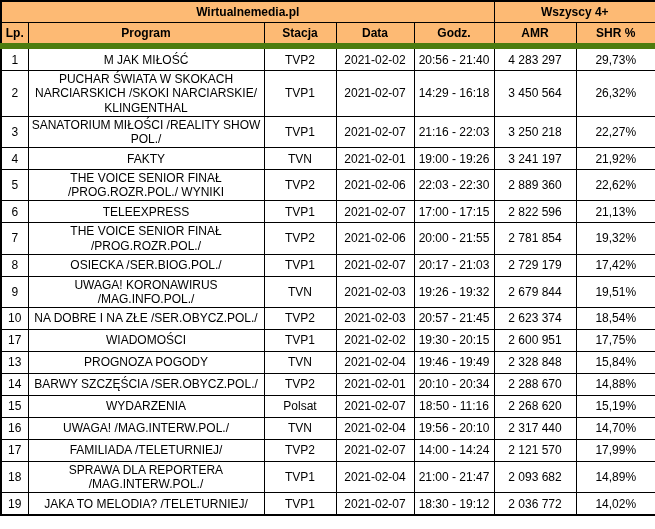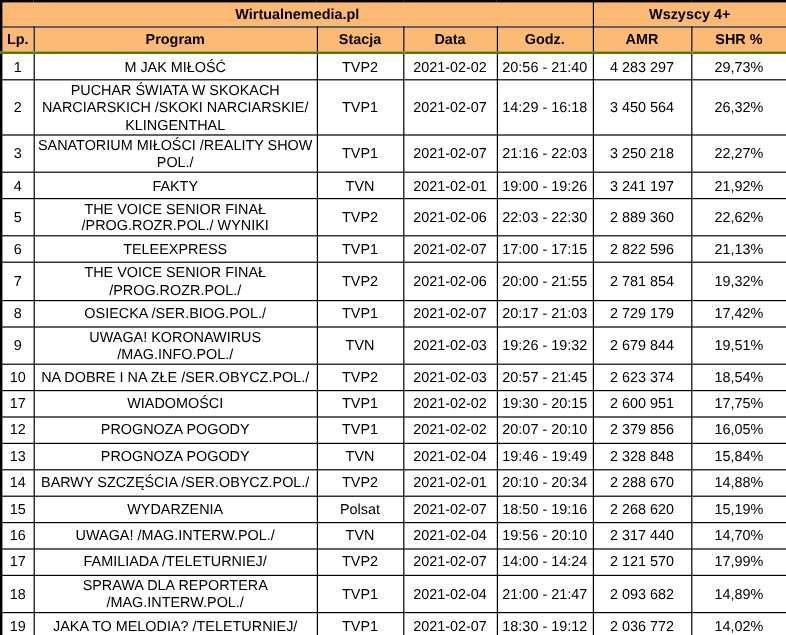--- a/index.html
+++ b/index.html
@@ -24,21 +24,21 @@
     padding: 2px 2px;
     line-height: 1.18;
     overflow: hidden;
   }
   #ratings-table thead th {
     background: #fdba74;
     font-weight: bold;
     padding: 3px 2px;
   }
   #ratings-table thead tr.col-header-row th {
-    border-bottom: 2px solid #4d7c0f;
+    border-bottom: 6px solid #4d7c0f;
   }
   #ratings-table thead tr.title-row th {
     border-bottom: 1px solid #000000;
   }
   #ratings-table th.group-sep,
   #ratings-table td.group-sep {
     border-left: 1px solid #000000;
   }
   #ratings-table tbody td {
     background: #ffffff;
@@ -170,29 +170,20 @@
       <tr>
         <td>17</td>
         <td class="program-cell">WIADOMOŚCI</td>
         <td>TVP1</td>
         <td>2021-02-02</td>
         <td>19:30 - 20:15</td>
         <td class="group-sep">2 600 951</td>
         <td>17,75%</td>
       </tr>
       <tr>
-        <td>12</td>
-        <td class="program-cell">PROGNOZA POGODY</td>
-        <td>TVP1</td>
-        <td>2021-02-02</td>
-        <td>20:07 - 20:10</td>
-        <td class="group-sep">2 379 856</td>
-        <td>16,05%</td>
-      </tr>
-      <tr>
         <td>13</td>
         <td class="program-cell">PROGNOZA POGODY</td>
         <td>TVN</td>
         <td>2021-02-04</td>
         <td>19:46 - 19:49</td>
         <td class="group-sep">2 328 848</td>
         <td>15,84%</td>
       </tr>
       <tr>
         <td>14</td>
@@ -201,21 +192,21 @@
         <td>2021-02-01</td>
         <td>20:10 - 20:34</td>
         <td class="group-sep">2 288 670</td>
         <td>14,88%</td>
       </tr>
       <tr>
         <td>15</td>
         <td class="program-cell">WYDARZENIA</td>
         <td>Polsat</td>
         <td>2021-02-07</td>
-        <td>18:50 - 19:16</td>
+        <td>18:50 - 11:16</td>
         <td class="group-sep">2 268 620</td>
         <td>15,19%</td>
       </tr>
       <tr>
         <td>16</td>
         <td class="program-cell">UWAGA! /MAG.INTERW.POL./</td>
         <td>TVN</td>
         <td>2021-02-04</td>
         <td>19:56 - 20:10</td>
         <td class="group-sep">2 317 440</td>

